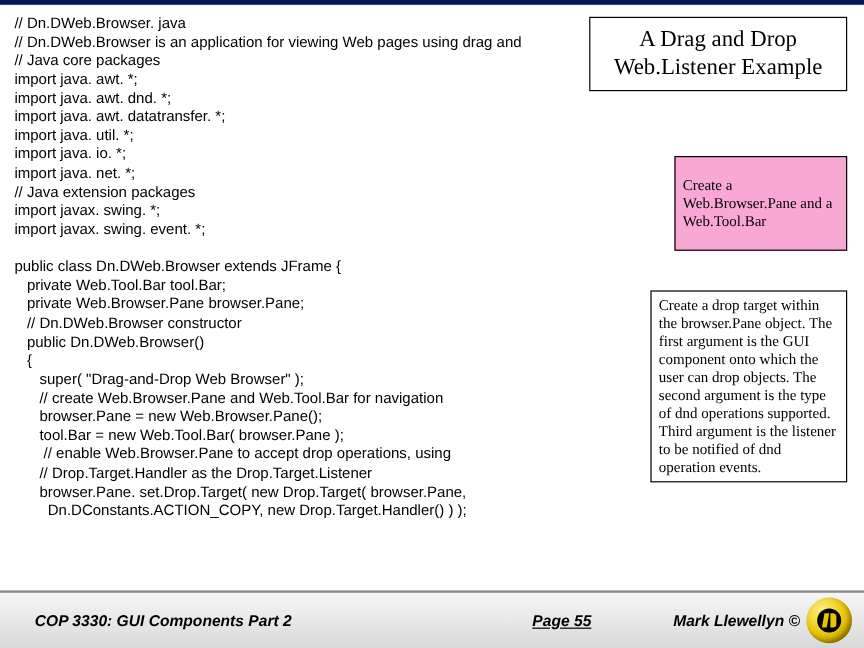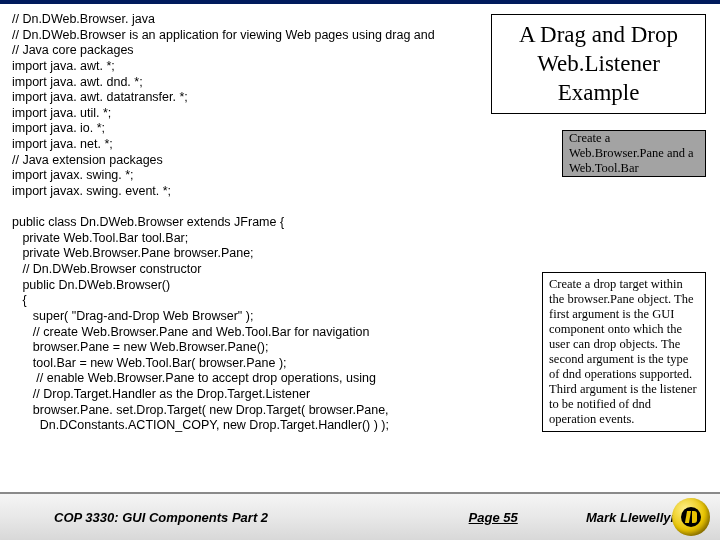--- a/index.html
+++ b/index.html
@@ -38,63 +38,62 @@
   }
   .title-box {
     position: absolute;
     top: 2px;
     right: 2px;
     width: 205px;
     border: 1.5px solid #000;
     background: #fff;
     text-align: center;
     padding: 6px 4px;
-    font-size: 23px;
+    font-size: 19px;
     line-height: 1.25;
   }
   .callout1 {
     position: absolute;
     top: 118px;
     right: 2px;
     width: 130px;
     border: 1.5px solid #000;
-    background: #a3a3a3;
-    padding: 0 6px;
+    background: #f9a8d4;
+    padding: 16px 6px;
     font-size: 12.5px;
     line-height: 1.2;
   }
   .callout2 {
     position: absolute;
     top: 230px;
     right: 2px;
     width: 150px;
     border: 1.5px solid #000;
     background: #fff;
     padding: 4px 6px;
     font-size: 12.5px;
     line-height: 1.2;
-    margin-top: 30px;
   }
   .footer {
     position: absolute;
     left: 0; right: 0; bottom: 0;
     height: 46px;
     border-top: 2px solid #8a8a8a;
     background: linear-gradient(to bottom, #f5f5f5 0%, #e8e8e8 50%, #d8d8d8 100%);
     display: flex;
     align-items: center;
     font-family: Arial, sans-serif;
     font-size: 13px;
     font-weight: bold;
     font-style: italic;
     color: #000;
   }
   .footer .left {
     flex: 0 0 52%;
-    padding-left: 54px;
+    padding-left: 29px;
   }
   .footer .center {
     flex: 0 0 18%;
     text-align: center;
     text-decoration: underline;
   }
   .footer .right {
     flex: 1;
     text-align: left;
     padding-left: 28px;

